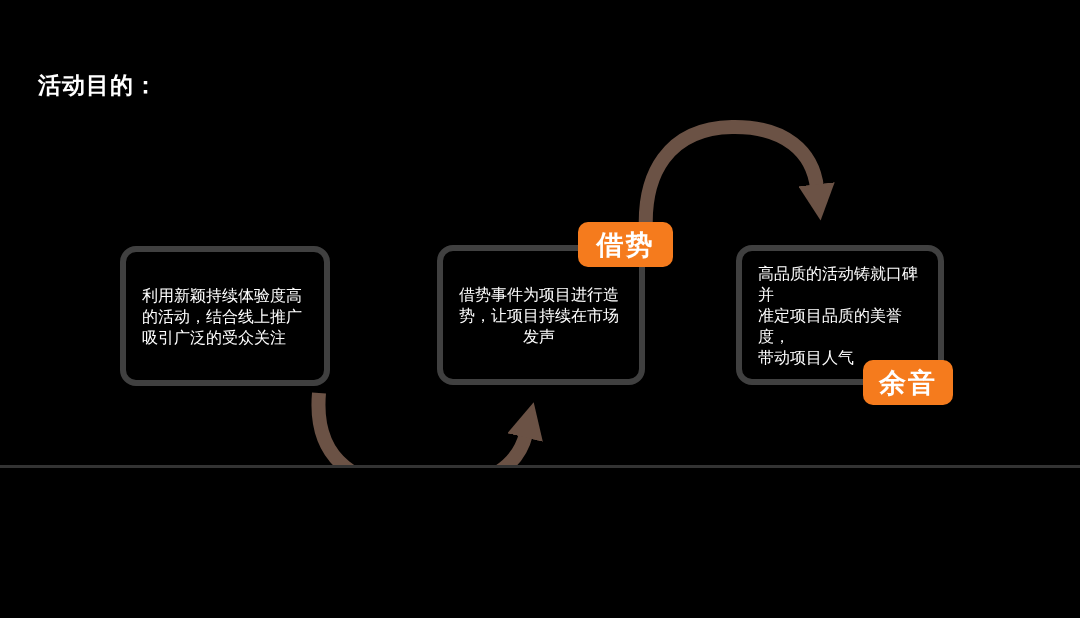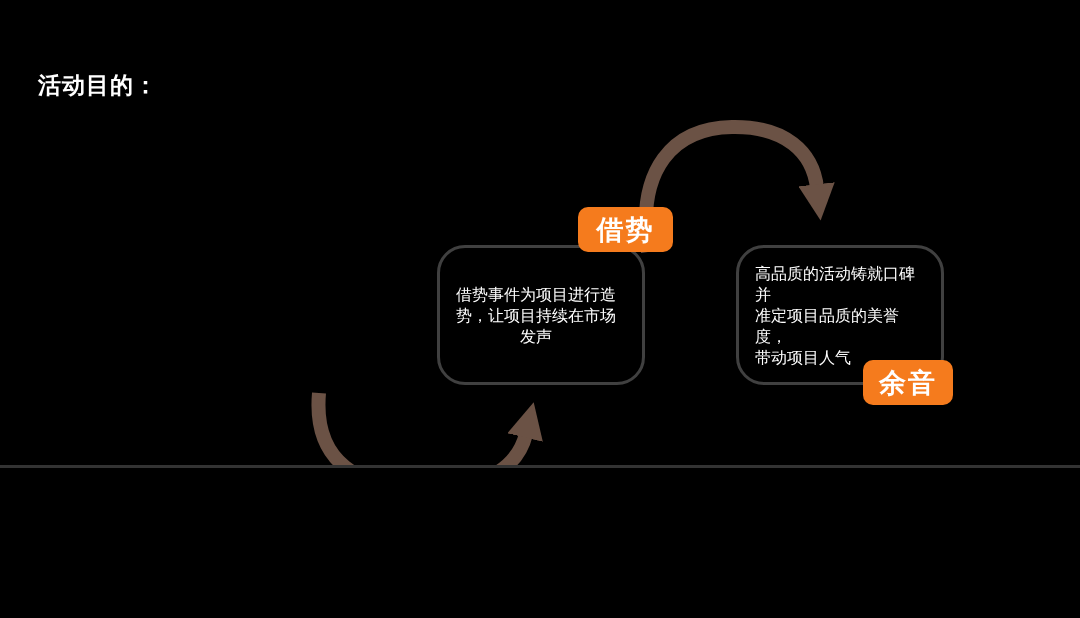--- a/index.html
+++ b/index.html
@@ -18,22 +18,22 @@
     top: 70px;
     margin: 0;
     font-size: 23px;
     font-weight: bold;
     color: #ffffff;
     letter-spacing: 1px;
   }
   .box {
     position: absolute;
     box-sizing: border-box;
-    border: 3px solid #404040;
-    border-radius: 28px;
+    border: 6px solid #404040;
+    border-radius: 16px;
     background: #000000;
     display: flex;
     align-items: center;
     padding: 0 16px;
     z-index: 1;
   }
   .box p {
     margin: 0;
     color: #ffffff;
     font-size: 16px;
@@ -51,21 +51,21 @@
     color: #ffffff;
     font-size: 27px;
     font-weight: bold;
     letter-spacing: 2px;
     display: flex;
     align-items: center;
     justify-content: center;
     z-index: 3;
   }
   .badge-1 { left: 253px; top: 363px; width: 94px; height: 45px; }
-  .badge-2 { left: 578px; top: 207px; width: 95px; height: 45px; }
+  .badge-2 { left: 578px; top: 222px; width: 95px; height: 45px; }
   .badge-3 { left: 863px; top: 360px; width: 90px; height: 45px; }
   .arrows-svg {
     position: absolute;
     left: 0; top: 0;
     z-index: 2;
     pointer-events: none;
   }
   .watermark {
     position: absolute;
     left: 415px;
@@ -103,20 +103,25 @@
   <svg class="arrows-svg" width="1080" height="618" viewBox="0 0 1080 618">
     <defs>
       <marker id="ah" viewBox="0 0 3 3" markerWidth="2.6" markerHeight="2.6" refX="0.3" refY="1.5" orient="auto" markerUnits="strokeWidth">
         <path d="M0,0 L3,1.5 L0,3 Z" fill="#6b5245"></path>
       </marker>
     </defs>
     <path d="M 648 252 C 636 168, 674 128, 732 127 C 785 126, 813 152, 817 188" stroke="#6b5245" stroke-width="14" fill="none" marker-end="url(#ah)"></path>
     <path d="M 319 393 C 313 462, 358 489, 428 489 C 491 489, 519 463, 526 434" stroke="#6b5245" stroke-width="14" fill="none" marker-end="url(#ah)"></path>
   </svg>
 
+  <div class="box box-1">
+    <p>利用新颖持续体验度高
+的活动，结合线上推广
+吸引广泛的受众关注</p>
+  </div>
   <div class="box box-2">
     <p>借势事件为项目进行造
 势，让项目持续在市场
 发声</p>
   </div>
   <div class="box box-3">
     <p>高品质的活动铸就口碑并
 准定项目品质的美誉度，
 带动项目人气</p>
   </div>

